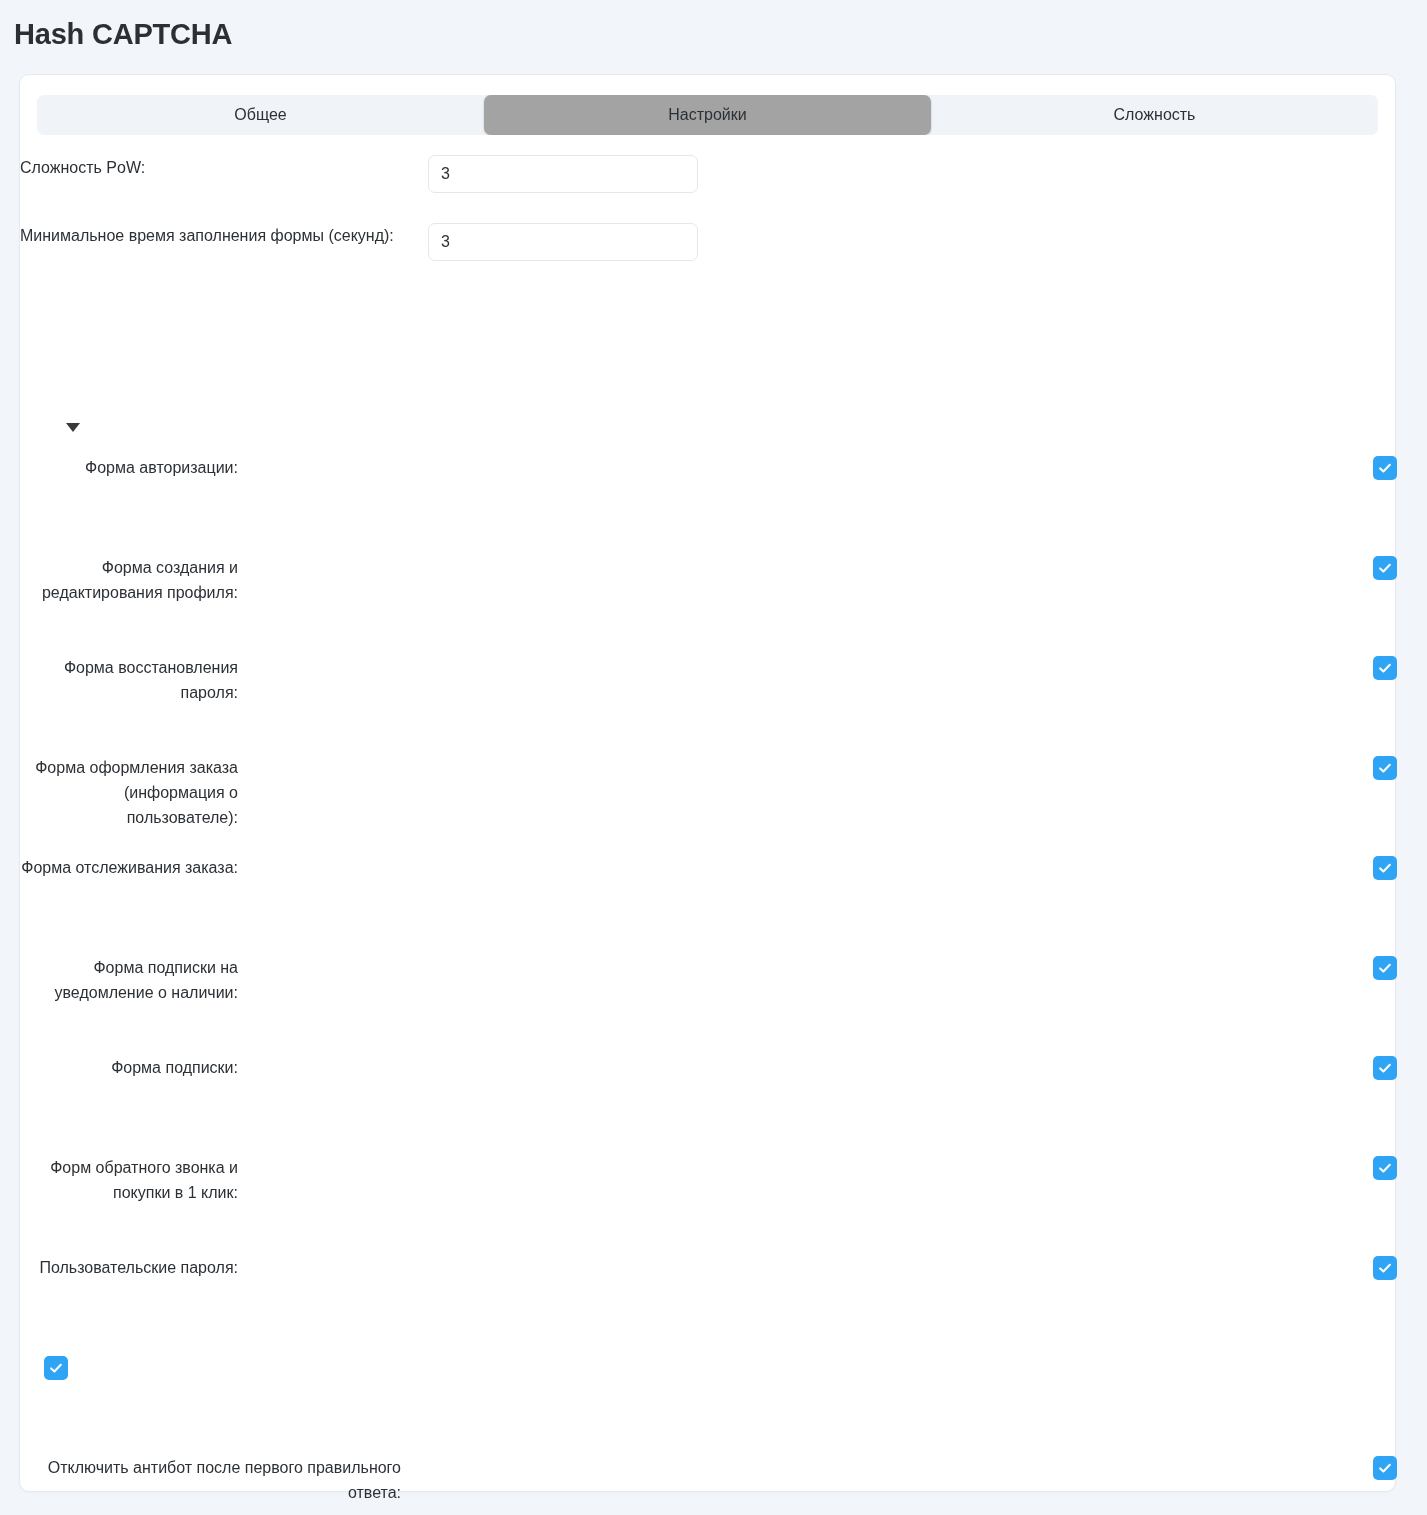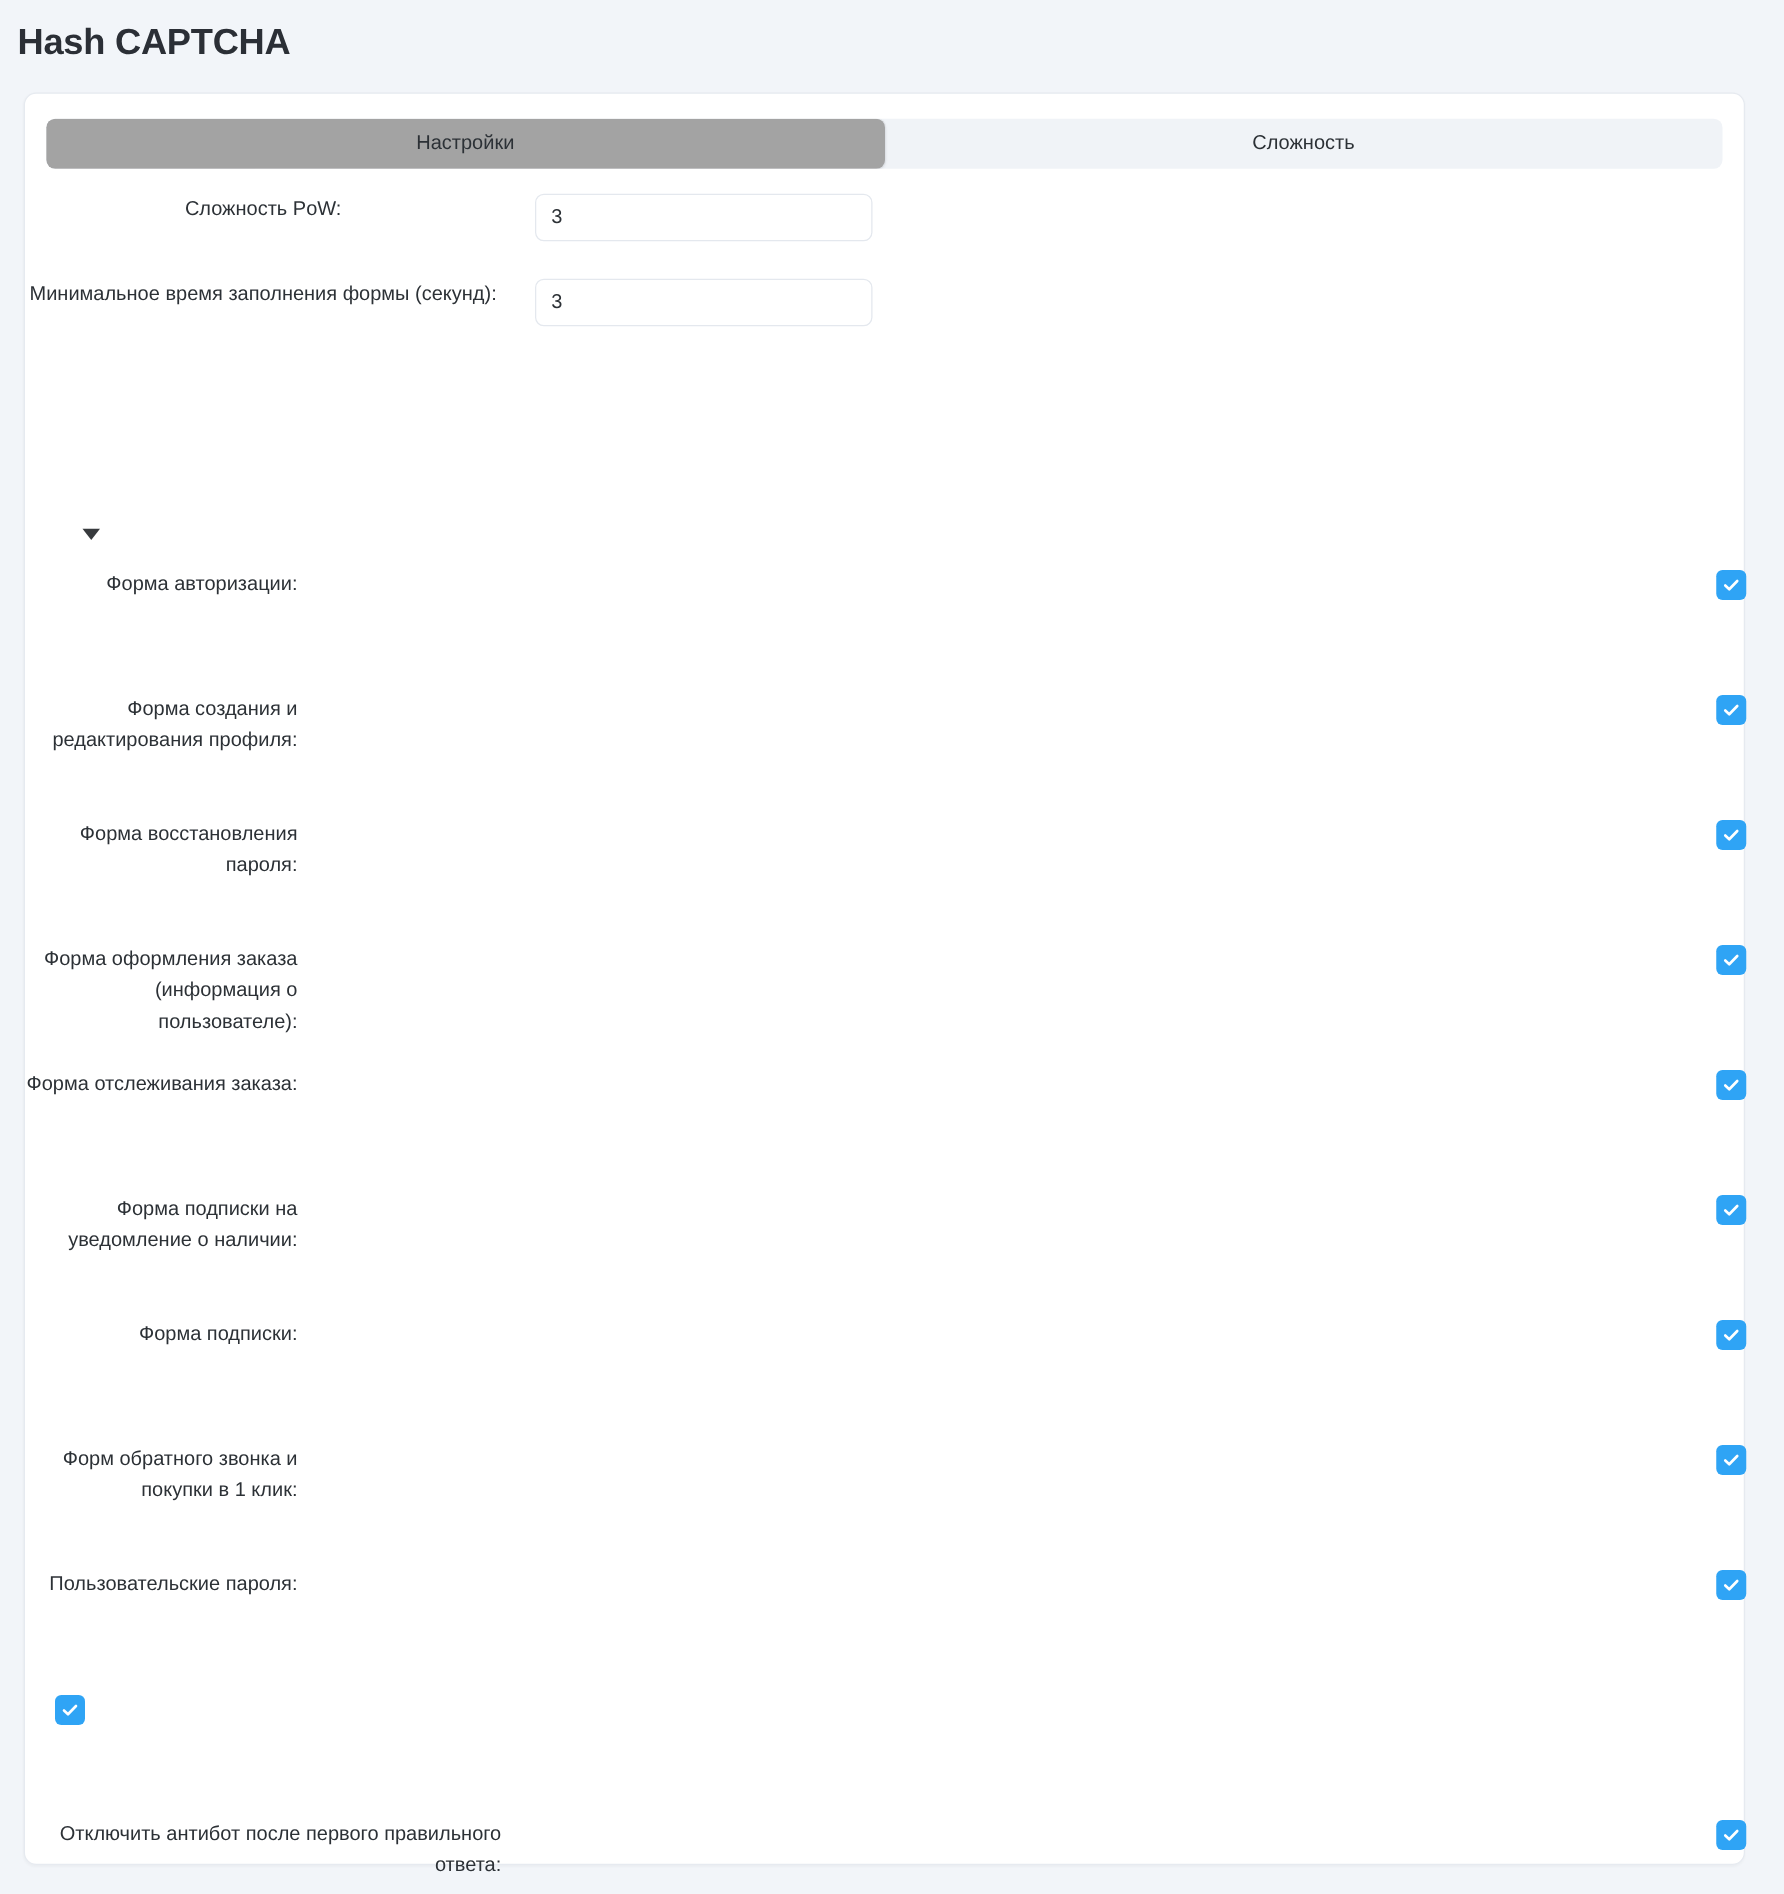--- a/index.html
+++ b/index.html
@@ -67,21 +67,21 @@
   }
 
   .field-row {
     position: relative;
     display: flex;
     align-items: flex-start;
     margin-bottom: 0;
   }
   .field-label {
     width: 381px;
-    text-align: center;
+    text-align: left;
     font-size: 16px;
     color: #2c3136;
     line-height: 25px;
     padding-right: 0;
   }
   .field-control { margin-left: 27px; }
 
   .text-input {
     width: 270px;
     height: 38px;
@@ -144,20 +144,23 @@
 </head>
 <body>
 
 <div class="page">
 
   <div class="page-title">Hash CAPTCHA</div>
 
   <div class="card">
 
     <div class="tabs">
+      <div class="tab">
+        <span>Общее</span>
+      </div>
       <div class="tab active">
         <span>Настройки</span>
       </div>
       <div class="tab">
         <span>Сложность</span>
       </div>
     </div>
 
     <div class="form-area">
 

